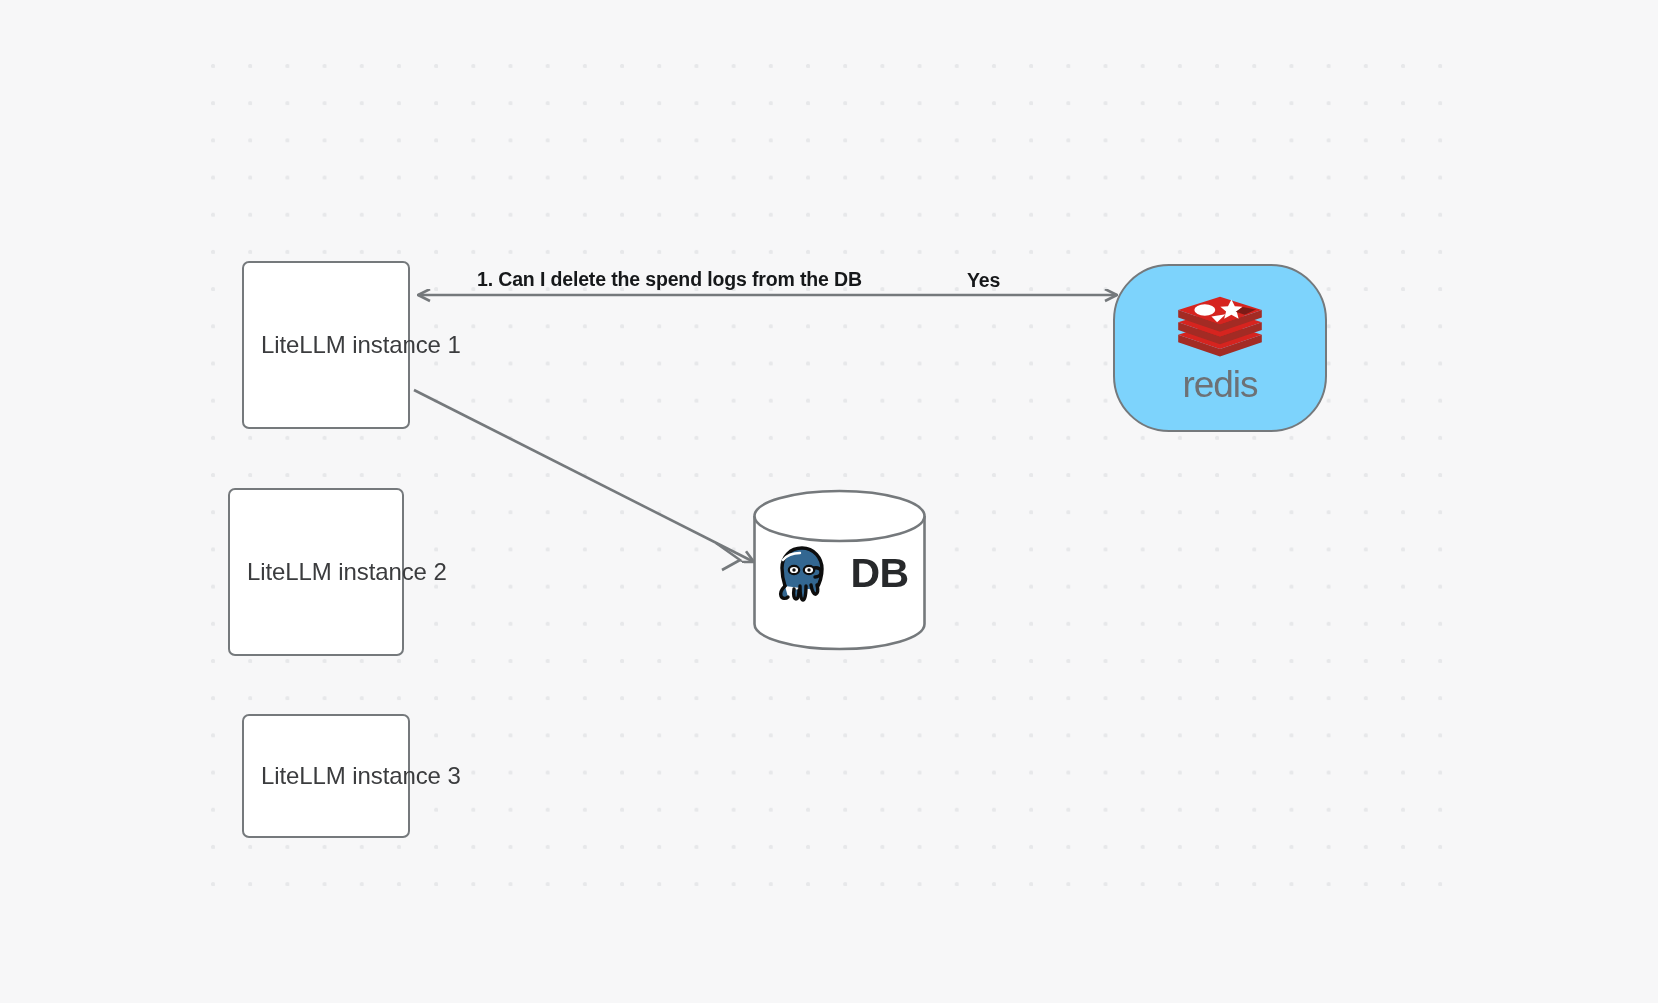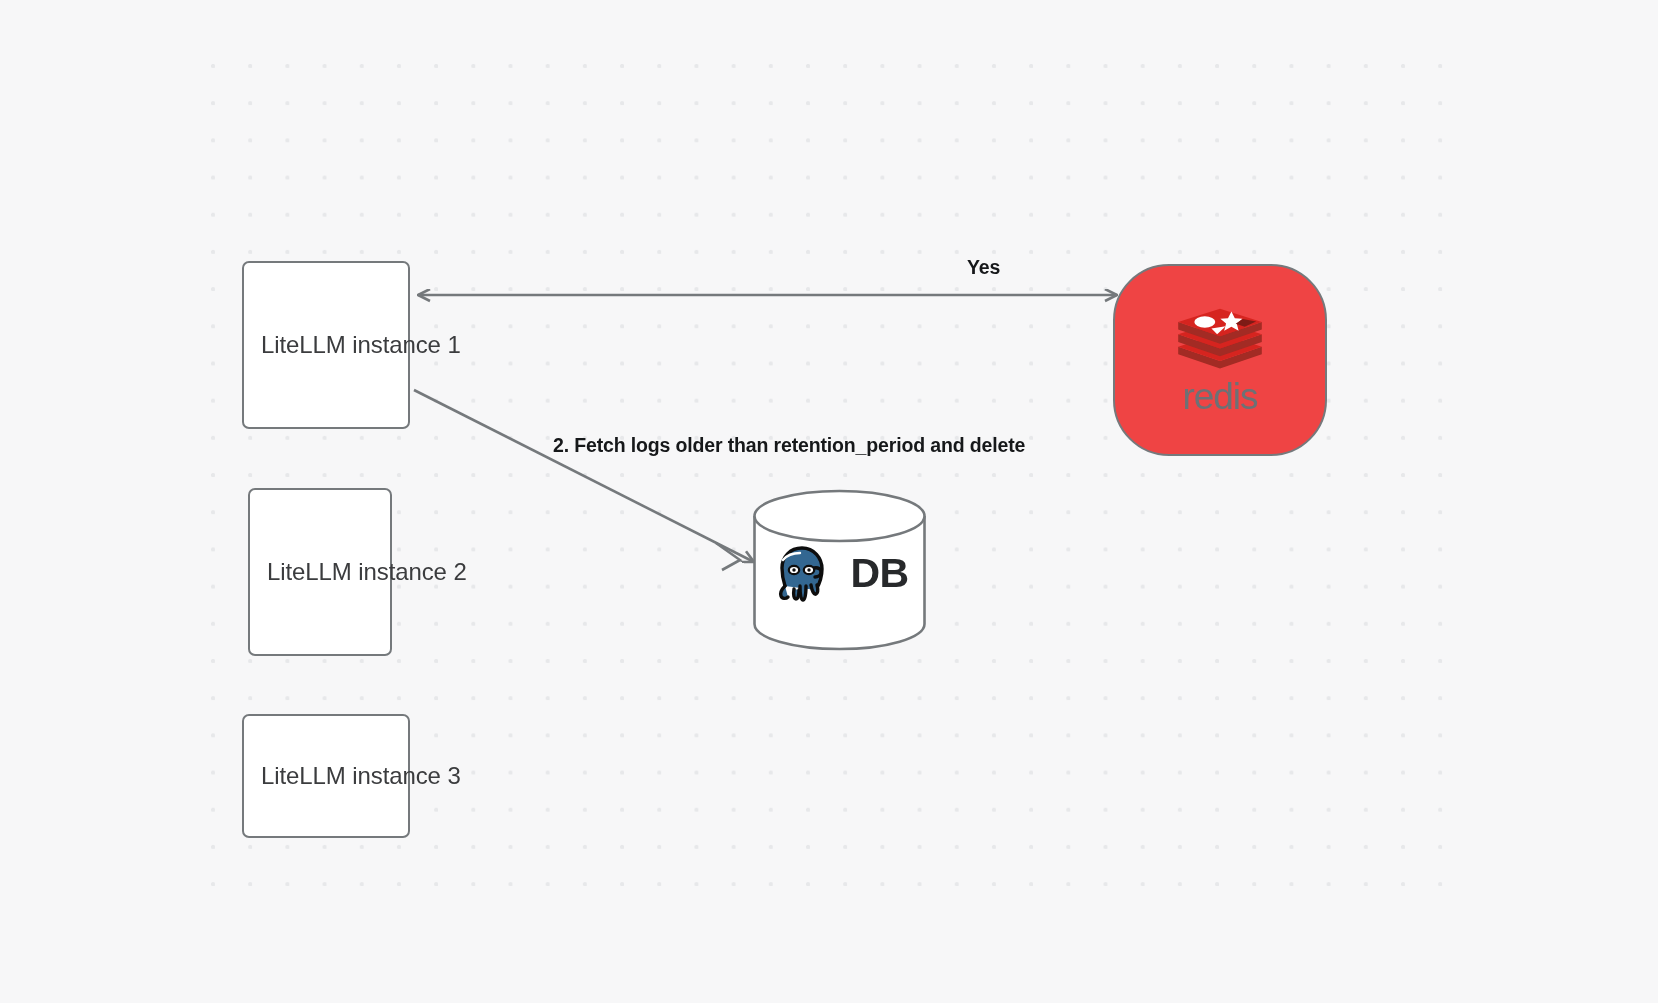--- a/index.html
+++ b/index.html
@@ -61,31 +61,31 @@
   .node-label {
     font-size: 24px;
     color: #3b3c3e;
     font-family: "Liberation Sans", sans-serif;
     letter-spacing: -0.1px;
     padding-left: 17px;
     white-space: nowrap;
   }
 
   #node-litellm-1 { left: 242px; top: 261px; width: 168px; height: 168px; }
-  #node-litellm-2 { left: 248px; top: 488px; width: 144px; height: 168px; }
+  #node-litellm-2 { left: 228px; top: 488px; width: 176px; height: 168px; }
   #node-litellm-3 { left: 242px; top: 714px; width: 168px; height: 124px; }
 
   
   #node-redis {
     position: absolute;
     left: 1113px;
     top: 264px;
     width: 214px;
-    height: 192px;
-    background: #ef4444;
+    height: 168px;
+    background: #7dd3fc;
     border: 2.6px solid #75797c;
     border-radius: 56px;
     box-sizing: border-box;
     display: flex;
     flex-direction: column;
     align-items: center;
     justify-content: center;
   }
   #redis-logo-mark { width: 96px; height: 76px; display: block; margin-bottom: -2px; }
   #redis-wordmark  { width: 118px; height: 42px; display: block; }
@@ -123,21 +123,21 @@
   .edge-label {
     position: absolute;
     font-family: "Liberation Sans", sans-serif;
     font-weight: bold;
     font-size: 19.5px;
     color: #16181a;
     white-space: nowrap;
     letter-spacing: -0.15px;
   }
   #label-step-1 { left: 477px; top: 268px; }
-  #label-yes    { left: 967px; top: 256px; }
+  #label-yes    { left: 967px; top: 269px; }
   #label-step-2 { left: 553px; top: 434px; }
 </style>
 </head>
 <body>
 
 <div id="canvas">
 
   <div id="dotgrid"></div>
 
   <svg id="edges" viewBox="0 0 1658 1003" xmlns="http://www.w3.org/2000/svg">
@@ -216,18 +216,18 @@
         <g fill="#0d0d0d">
           <circle cx="24" cy="29" r="1.7"></circle>
           <circle cx="39" cy="29" r="1.7"></circle>
         </g>
         <path d="M13 19 c4 -5 10 -7 17 -7" fill="none" stroke="#ffffff" stroke-width="2.4" stroke-linecap="round"></path>
       </svg>
       <span id="db-text">DB</span>
     </div>
   </div>
 
+  <div class="edge-label" id="label-step-1">1.  Can I delete the spend logs from the DB</div>
 
   <div class="edge-label" id="label-yes">Yes</div>
 
-  <div class="edge-label" id="label-step-2">2.  Fetch logs older than retention_period and delete</div>
 
 </div>
 
 </body></html>

